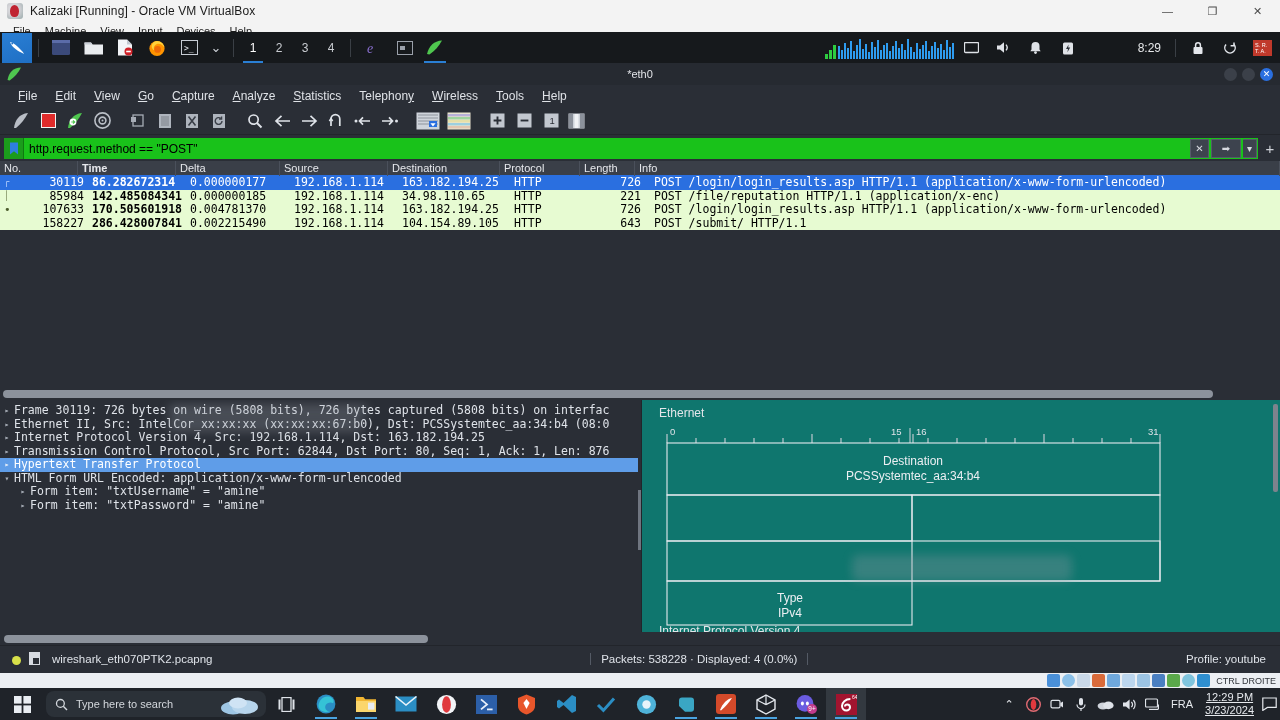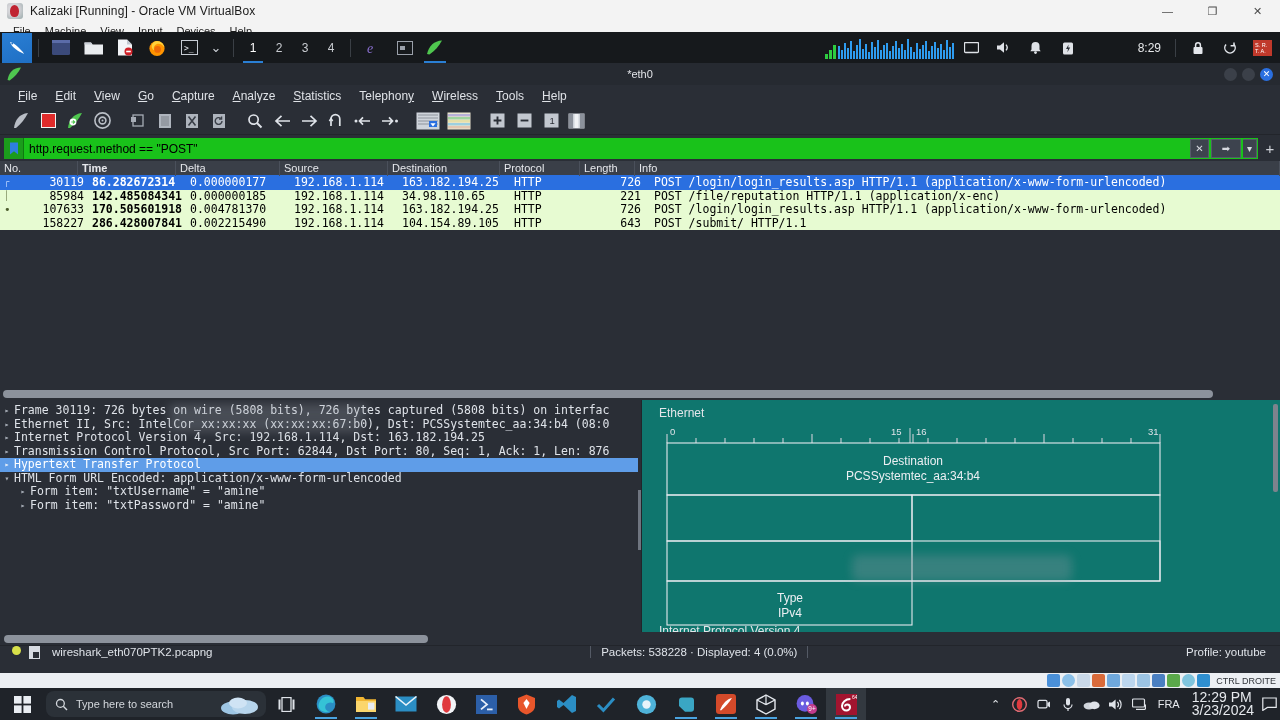--- a/index.html
+++ b/index.html
@@ -209,21 +209,21 @@
   .dg-vsb { position: absolute; right: 2px; top: 4px; width: 5px; height: 212px; }
   .dg-vsb i { position:absolute; left:0; top:0; width:5px; height:88px; background:#7d838d; border-radius:2px; }
 
   
   .detail-hscroll {
     height: 13px; background: #2a2e36; display:flex; align-items:center;
   }
 
   
   .ws-status {
-    height: 20px; background: #2a2e36; display: flex; align-items: flex-start;
+    height: 20px; background: #2a2e36; display: flex; align-items: flex-end;
     font-size: 11.5px; color: #dfe3e9; border-top: 1px solid #22252b;
   }
   .st-dot { width: 9px; height: 9px; border-radius: 50%; background: #d8e04a; margin-left: 12px; }
   .st-fileicon {
     width: 11px; height: 13px; background: #d7dbe2; margin-left: 8px; position: relative;
   }
   .st-fileicon::after{ content:""; position:absolute; right:1px; bottom:1px; width:6px;height:6px;
     background:#2a2e36; }
   .st-filename { margin-left: 12px; }
   .st-mid { margin-left: auto; margin-right: auto; display:flex; align-items:center; gap:10px;}
@@ -259,21 +259,21 @@
   }
   .tb-app.running::after {
     content:""; position:absolute; bottom:1px; left:9px; right:9px; height:2px; background:#4aa3e0;
   }
   .tb-app.active { background: #333940; }
   .tray {
     margin-left: auto; display: flex; align-items: center; height: 32px; padding-right: 2px;
   }
   .tray-ico { width: 24px; height:32px; display:flex; align-items:center; justify-content:center; }
   .tray-lang { font-size:11px; color:#e6e9ed; padding: 0 6px; }
-  .tray-clock { font-size:14px; color:#e6e9ed; line-height:13px; padding: 0 6px; }
+  .tray-clock { font-size:11px; color:#e6e9ed; text-align:center; line-height:13px; padding: 0 6px; text-decoration: underline; }
   .tray-notif { width: 18px; height:32px; display:flex; align-items:center; justify-content:center; }
 </style>
 </head>
 <body>
 
 <div id="root">
 
   <div class="vbox-title">
     <div class="vbox-title-icon"></div>
     <div class="vbox-title-text">Kalizaki [Running] - Oracle VM VirtualBox</div>

